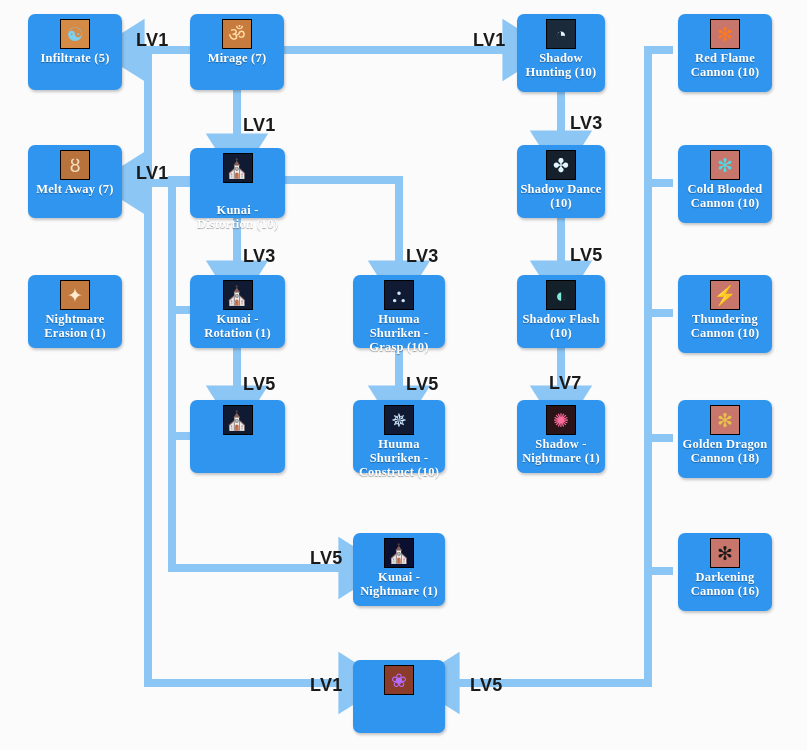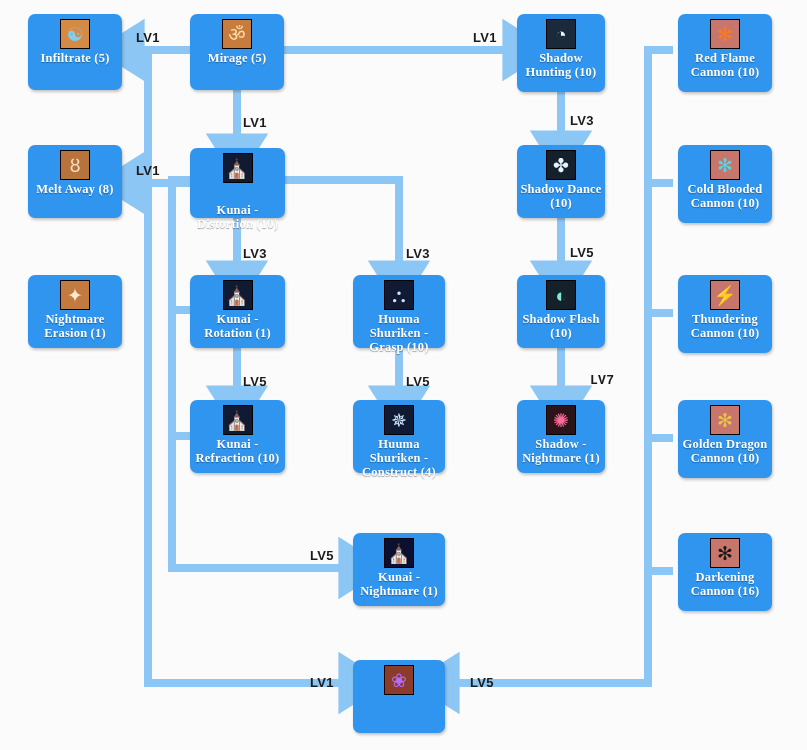--- a/index.html
+++ b/index.html
@@ -56,21 +56,21 @@
     line-height:14px;
     text-shadow:0 1px 1px rgba(0,0,0,0.35);
     padding:0 3px;
     box-sizing:border-box;
     letter-spacing:0.2px;
   }
   .edge-label{
     position:absolute;
     color:#1a1a1a;
     font-family:"Liberation Sans", sans-serif;
-    font-size:13px;
+    font-size:18px;
     font-weight:bold;
     letter-spacing:0.3px;
     z-index:4;
     white-space:nowrap;
   }
 </style>
 </head>
 <body>
 
 <div id="tree">
@@ -127,39 +127,39 @@
       <div class="node" style="left: 28px; top: 14px; width: 94px; height: 76px; background: rgb(47, 149, 239);">
         <span class="icon" style="background: rgb(213, 138, 70);">
           <span class="glyph" style="color: rgb(127, 208, 239);">☯</span>
         </span>
         <span class="label" style="color: rgb(255, 255, 255);">Infiltrate (5)</span>
       </div>
       <div class="node" style="left: 190px; top: 14px; width: 94px; height: 76px; background: rgb(47, 149, 239);">
         <span class="icon" style="background: rgb(199, 123, 60);">
           <span class="glyph" style="color: rgb(255, 220, 168);">ॐ</span>
         </span>
-        <span class="label" style="color: rgb(255, 255, 255);">Mirage (5)</span>
+        <span class="label" style="color: rgb(255, 255, 255);">Mirage (7)</span>
       </div>
       <div class="node" style="left: 517px; top: 14px; width: 88px; height: 78px; background: rgb(47, 149, 239);">
         <span class="icon" style="background: rgb(27, 42, 58);">
           <span class="glyph" style="color: rgb(232, 244, 255);">◔</span>
         </span>
         <span class="label" style="color: rgb(255, 255, 255);">Shadow Hunting (10)</span>
       </div>
       <div class="node" style="left: 678px; top: 14px; width: 94px; height: 78px; background: rgb(47, 149, 239);">
         <span class="icon" style="background: rgb(200, 117, 107);">
           <span class="glyph" style="color: rgb(255, 122, 30);">✻</span>
         </span>
         <span class="label" style="color: rgb(255, 255, 255);">Red Flame Cannon (10)</span>
       </div>
       <div class="node" style="left: 28px; top: 145px; width: 94px; height: 73px; background: rgb(47, 149, 239);">
         <span class="icon" style="background: rgb(184, 115, 60);">
           <span class="glyph" style="color: rgb(244, 223, 192);">ȣ</span>
         </span>
-        <span class="label" style="color: rgb(255, 255, 255);">Melt Away (8)</span>
+        <span class="label" style="color: rgb(255, 255, 255);">Melt Away (7)</span>
       </div>
       <div class="node" style="left: 190px; top: 148px; width: 95px; height: 70px; background: rgb(47, 149, 239);">
         <span class="icon" style="background: rgb(16, 26, 51);">
           <span class="glyph" style="color: rgb(207, 230, 255);">⛪</span>
         </span>
         <span class="label" style="color: rgb(255, 255, 255); margin-top: 20px;">Kunai - Distortion (10)</span>
       </div>
       <div class="node" style="left: 517px; top: 145px; width: 88px; height: 73px; background: rgb(47, 149, 239);">
         <span class="icon" style="background: rgb(22, 32, 44);">
           <span class="glyph" style="color: rgb(223, 244, 255);">✤</span>
@@ -199,39 +199,38 @@
       <div class="node" style="left: 678px; top: 275px; width: 94px; height: 78px; background: rgb(47, 149, 239);">
         <span class="icon" style="background: rgb(200, 117, 107);">
           <span class="glyph" style="color: rgb(255, 217, 59);">⚡</span>
         </span>
         <span class="label" style="color: rgb(255, 255, 255);">Thundering Cannon (10)</span>
       </div>
       <div class="node" style="left: 190px; top: 400px; width: 95px; height: 73px; background: rgb(47, 149, 239);">
         <span class="icon" style="background: rgb(16, 26, 51);">
           <span class="glyph" style="color: rgb(207, 230, 255);">⛪</span>
         </span>
-        <span class="label" style="color: rgb(255, 255, 255);">Kunai - Refraction (10)</span>
       </div>
       <div class="node" style="left: 353px; top: 400px; width: 92px; height: 73px; background: rgb(47, 149, 239);">
         <span class="icon" style="background: rgb(16, 26, 51);">
           <span class="glyph" style="color: rgb(207, 230, 255);">✵</span>
         </span>
-        <span class="label" style="color: rgb(255, 255, 255);">Huuma Shuriken - Construct (4)</span>
+        <span class="label" style="color: rgb(255, 255, 255);">Huuma Shuriken - Construct (10)</span>
       </div>
       <div class="node" style="left: 517px; top: 400px; width: 88px; height: 73px; background: rgb(47, 149, 239);">
         <span class="icon" style="background: rgb(42, 20, 24);">
           <span class="glyph" style="color: rgb(255, 108, 158);">✺</span>
         </span>
         <span class="label" style="color: rgb(255, 255, 255);">Shadow - Nightmare (1)</span>
       </div>
       <div class="node" style="left: 678px; top: 400px; width: 94px; height: 78px; background: rgb(47, 149, 239);">
         <span class="icon" style="background: rgb(200, 117, 107);">
           <span class="glyph" style="color: rgb(232, 195, 74);">✻</span>
         </span>
-        <span class="label" style="color: rgb(255, 255, 255);">Golden Dragon Cannon (10)</span>
+        <span class="label" style="color: rgb(255, 255, 255);">Golden Dragon Cannon (18)</span>
       </div>
       <div class="node" style="left: 353px; top: 533px; width: 92px; height: 73px; background: rgb(47, 149, 239);">
         <span class="icon" style="background: rgb(11, 16, 48);">
           <span class="glyph" style="color: rgb(185, 214, 255);">⛪</span>
         </span>
         <span class="label" style="color: rgb(255, 255, 255);">Kunai - Nightmare (1)</span>
       </div>
       <div class="node" style="left: 678px; top: 533px; width: 94px; height: 78px; background: rgb(47, 149, 239);">
         <span class="icon" style="background: rgb(200, 117, 107);">
           <span class="glyph" style="color: rgb(26, 26, 26);">✻</span>
@@ -248,18 +247,18 @@
       <div class="edge-label" style="left: 136px; top: 30px; color: rgb(26, 26, 26);">LV1</div>
       <div class="edge-label" style="left: 473px; top: 30px; color: rgb(26, 26, 26);">LV1</div>
       <div class="edge-label" style="left: 243px; top: 115px; color: rgb(26, 26, 26);">LV1</div>
       <div class="edge-label" style="left: 136px; top: 163px; color: rgb(26, 26, 26);">LV1</div>
       <div class="edge-label" style="left: 243px; top: 246px; color: rgb(26, 26, 26);">LV3</div>
       <div class="edge-label" style="left: 406px; top: 246px; color: rgb(26, 26, 26);">LV3</div>
       <div class="edge-label" style="left: 243px; top: 374px; color: rgb(26, 26, 26);">LV5</div>
       <div class="edge-label" style="left: 406px; top: 374px; color: rgb(26, 26, 26);">LV5</div>
       <div class="edge-label" style="left: 570px; top: 113px; color: rgb(26, 26, 26);">LV3</div>
       <div class="edge-label" style="left: 570px; top: 245px; color: rgb(26, 26, 26);">LV5</div>
-      <div class="edge-label" style="left: 590px; top: 373px; color: rgb(26, 26, 26); font-family: Liberation Mono, monospace;">LV7</div>
+      <div class="edge-label" style="left: 549px; top: 373px; color: rgb(26, 26, 26);">LV7</div>
       <div class="edge-label" style="left: 310px; top: 548px; color: rgb(26, 26, 26);">LV5</div>
       <div class="edge-label" style="left: 310px; top: 675px; color: rgb(26, 26, 26);">LV1</div>
       <div class="edge-label" style="left: 470px; top: 675px; color: rgb(26, 26, 26);">LV5</div>
     </div>
 </div>
 
 </body></html>

